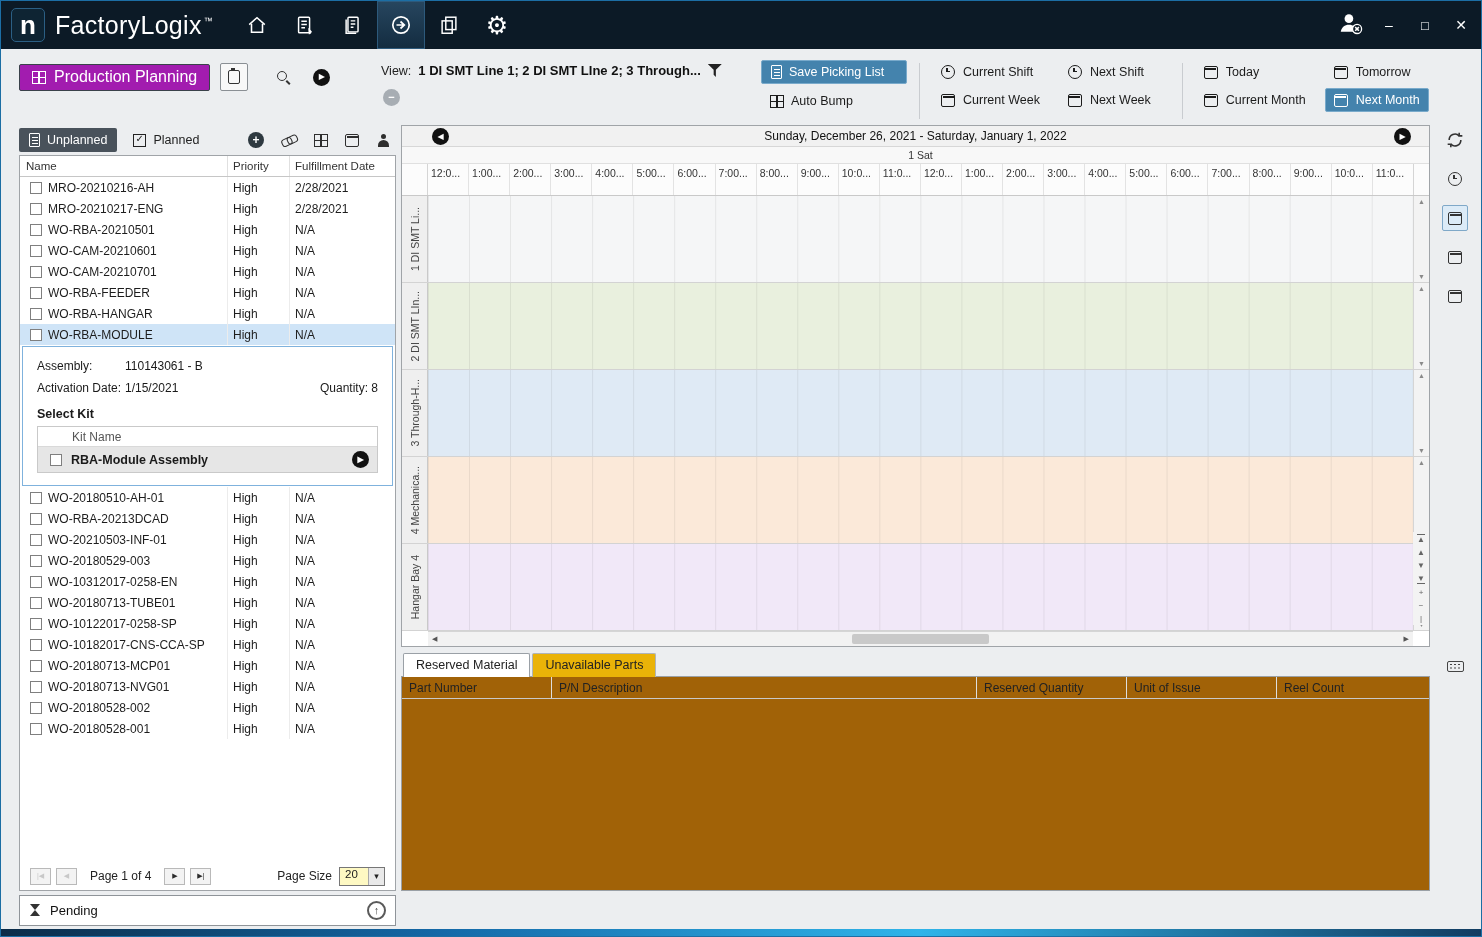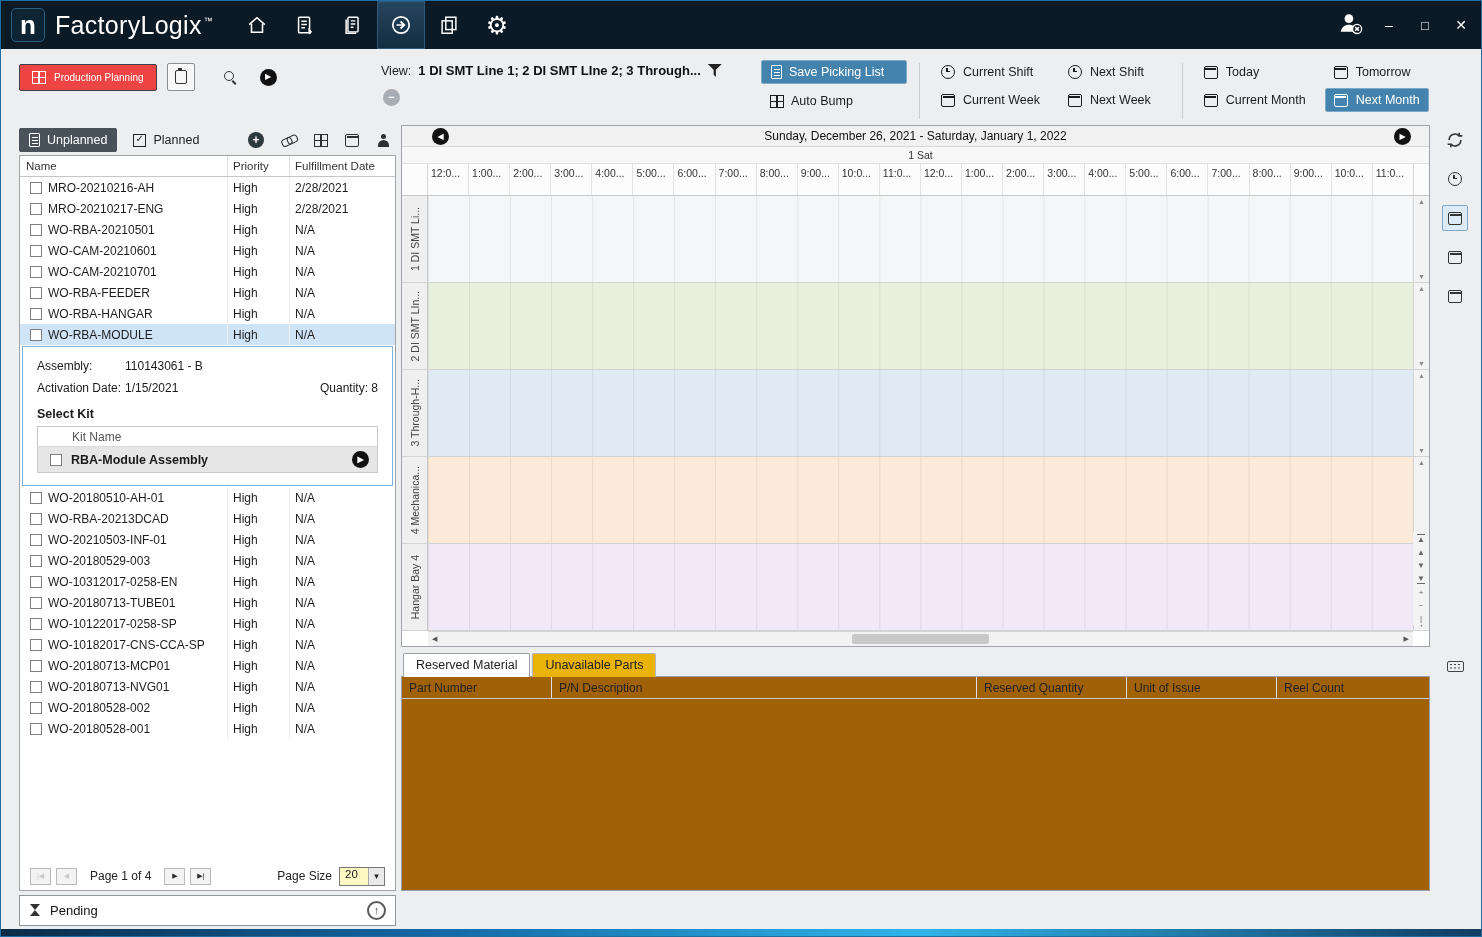--- a/index.html
+++ b/index.html
@@ -65,21 +65,21 @@
   .i-cancel::after{content:"";position:absolute;left:0;top:4px;width:9px;height:1.7px;background:currentColor;transform:rotate(-45deg)}
   .i-check::before{content:"\2713";font-weight:bold}
   .i-kbd{width:17px;height:11px;border:1.5px solid #444;border-radius:2px;position:relative;display:inline-block}
   .i-kbd::before{content:"";position:absolute;left:2px;top:2px;width:2px;height:1.8px;background:#444;box-shadow:4px 0 0 #444,8px 0 0 #444,0 3.5px 0 #444,4px 3.5px 0 #444,8px 3.5px 0 #444}
   .i-upcircle{width:19px;height:19px;border:2px solid #5a5a5a;border-radius:50%;display:inline-flex;align-items:center;justify-content:center;cursor:pointer}
   .i-upcircle::before{content:"\2191";font-size:11px;color:#444;line-height:1}
 
   
   .toolbar{flex:0 0 auto;height:76px;display:flex;align-items:flex-start;padding:8px 8px 2px 18px}
   .grp-left{display:flex;align-items:center;width:362px;margin-top:6px;flex:0 0 auto}
-  .pp-btn{display:flex;align-items:center;gap:8px;height:27px;padding:0 12px;background:#ef4444;color:#fff;border:1px solid #3a424a;border-radius:2px;font-size:10px;cursor:pointer;font-family:inherit}
+  .pp-btn{display:flex;align-items:center;gap:8px;height:27px;padding:0 12px;background:#a21caf;color:#fff;border:1px solid #3a424a;border-radius:2px;font-size:16px;cursor:pointer;font-family:inherit}
   .sq-btn{width:28px;height:28px;margin-left:10px;border:1px solid #8a8f94;background:#f8f8f8;border-radius:2px;display:flex;align-items:center;justify-content:center;cursor:pointer}
   .grp-left .i-search{margin-left:28px}
   .grp-left .i-goc{margin-left:22px}
   .grp-view{width:380px;flex:0 0 auto}
   .view-row{display:flex;align-items:center;gap:7px;margin-top:6px}
   .view-label{font-size:12.5px;color:#222}
   .view-value{font-size:13px;font-weight:bold;color:#111;white-space:nowrap;overflow:hidden;text-overflow:ellipsis;max-width:298px;cursor:pointer}
   .view-row2{margin-top:9px;padding-left:2px}
   .grp-pick{display:flex;flex-direction:column;gap:6px;margin-top:3px;width:146px;flex:0 0 auto}
   .pick-btn{display:flex;align-items:center;gap:7px;height:24px;padding:0 9px;background:#4483ad;border:1px solid #79aacb;color:#fff;font-size:12.5px;border-radius:2px;cursor:pointer;font-family:inherit;white-space:nowrap}

